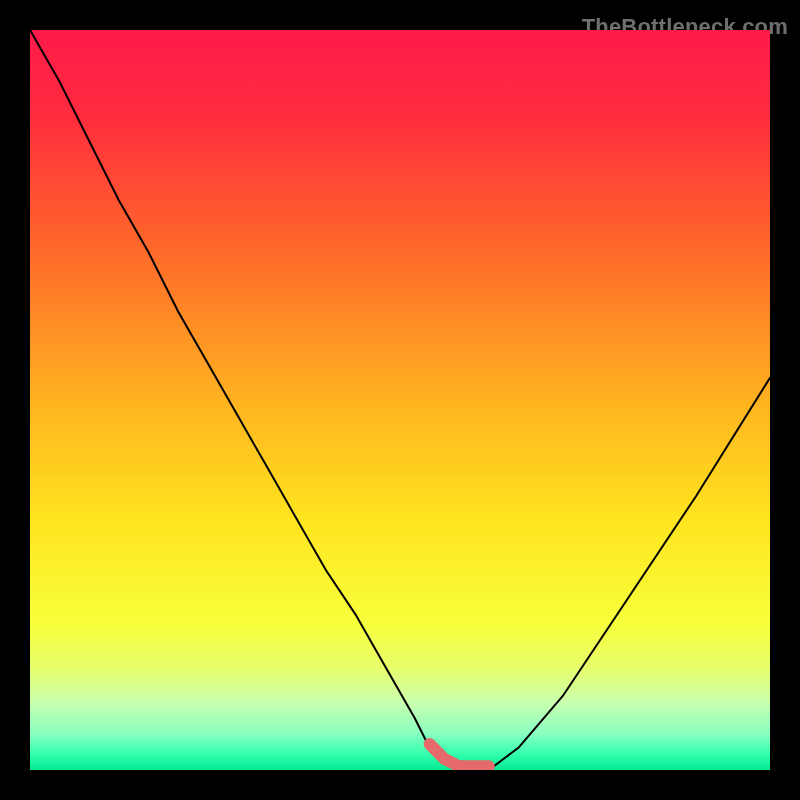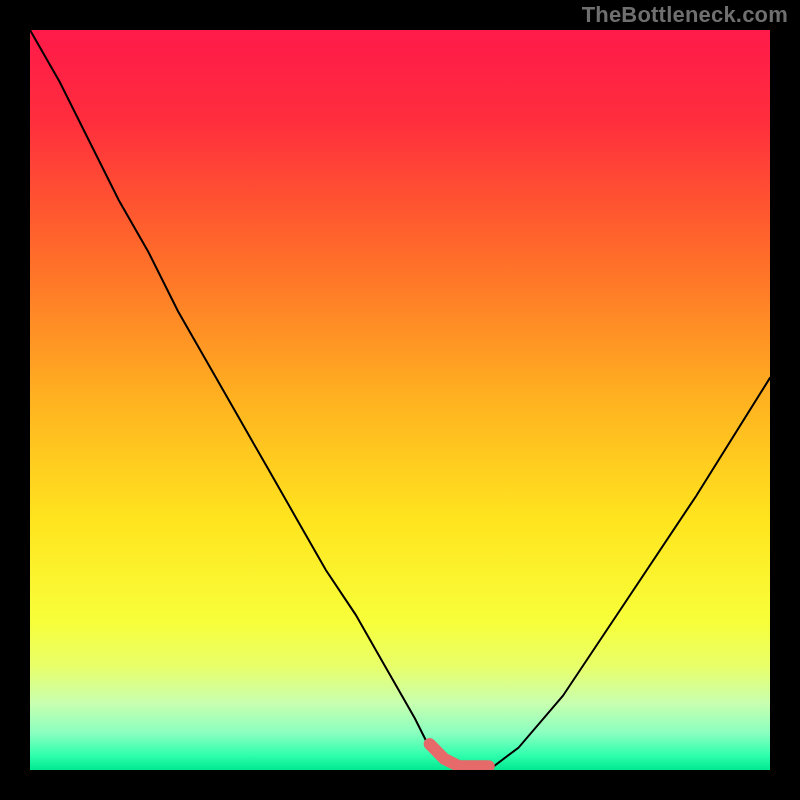--- a/index.html
+++ b/index.html
@@ -13,21 +13,21 @@
   .frame {
     position: absolute;
     left: 0;
     top: 0;
     width: 800px;
     height: 800px;
     background: #000;
   }
   .watermark {
     position: absolute;
-    top: 2px;
+    top: 14px;
     right: 12px;
     font-family: Arial, Helvetica, sans-serif;
     font-size: 22px;
     font-weight: 600;
     color: #6f6f6f;
     letter-spacing: 0.2px;
   }
   .plot {
     position: absolute;
     left: 30px;

